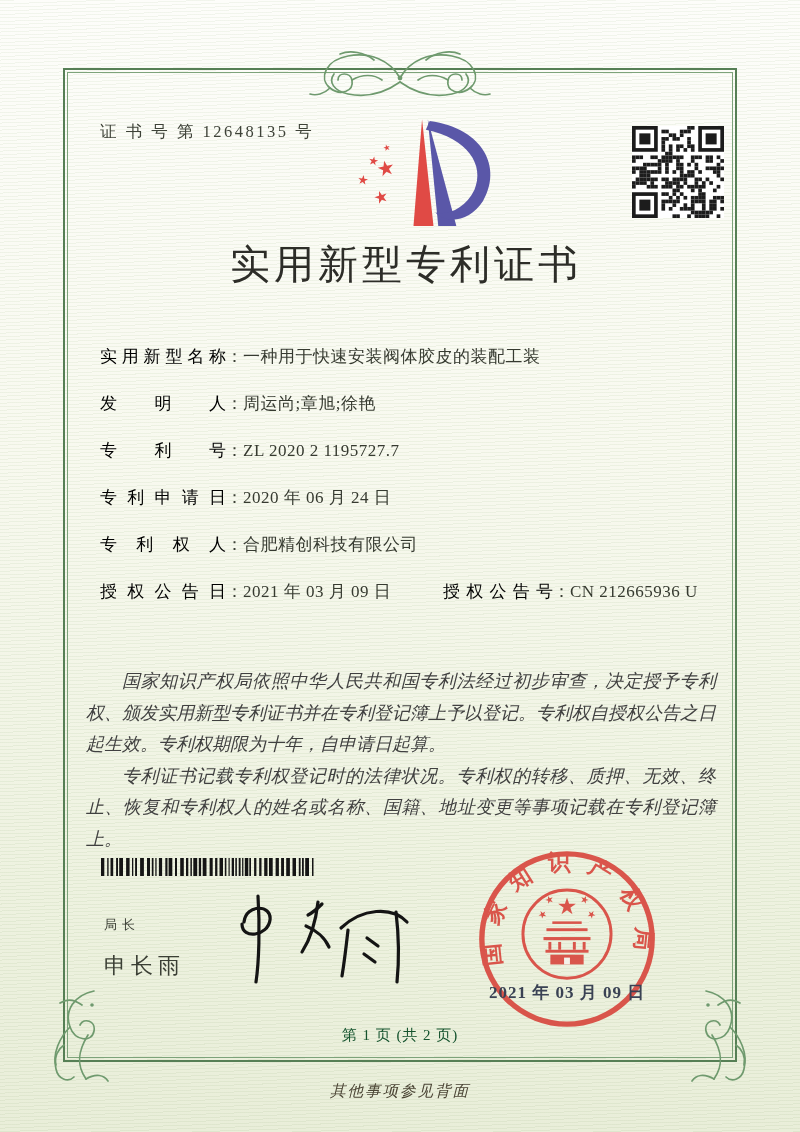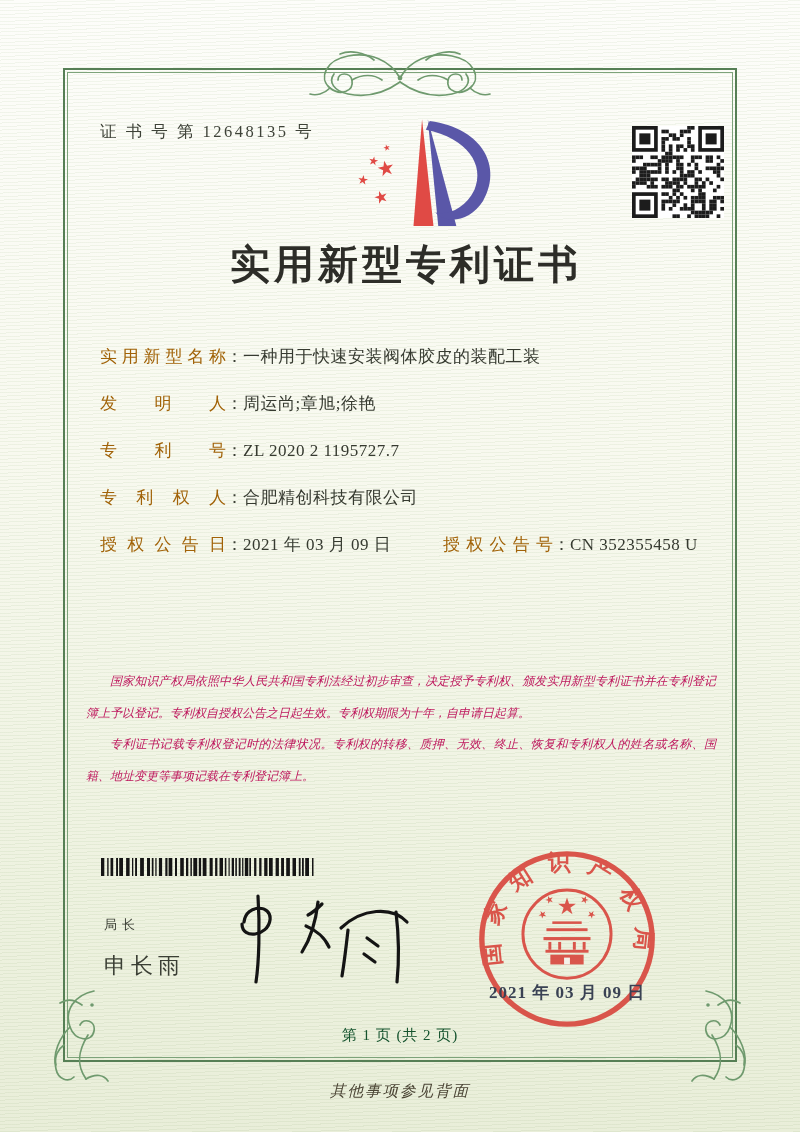--- a/index.html
+++ b/index.html
@@ -10,29 +10,29 @@
   }
   .guilloche{
     position:absolute;inset:0;pointer-events:none;
     background:repeating-linear-gradient(178deg,rgba(140,175,120,0.10) 0 1px,rgba(255,255,255,0) 1px 3.5px);
     mix-blend-mode:multiply;
   }
   .frame{position:absolute;left:63px;top:68px;right:63px;bottom:70px;border:2.5px solid #567f55;}
   .frame::after{content:"";position:absolute;inset:2px;border:1px solid #7da37a;}
   .abs{position:absolute;}
   .cert-no{left:100px;top:121px;font-size:16.5px;letter-spacing:2.5px;color:#3e4238;}
-  .title{left:12px;right:0;top:237px;text-align:center;font-size:40px;letter-spacing:4px;font-weight:700;color:#2d2d28;}
+  .title{left:12px;right:0;top:237px;text-align:center;font-size:40px;letter-spacing:4px;font-weight:400;color:#2d2d28;}
   .fields{left:100px;top:344px;width:620px;font-size:17px;}
   .frow{margin-bottom:22px;position:relative;line-height:25px;}
-  .flabel{display:inline-block;width:126px;text-align:justify;text-align-last:justify;vertical-align:top;color:#a16207;}
+  .flabel{display:inline-block;width:126px;text-align:justify;text-align-last:justify;vertical-align:top;color:#000000;}
   .fcolon{vertical-align:top;color:#3b3f35;}
   .fvalue{display:inline-block;vertical-align:top;white-space:pre-line;max-width:445px;margin-left:0;color:#363a30;letter-spacing:0.5px;}
   .grant2{position:absolute;left:343px;top:0;}
   .flabel.narrow{width:110px;}
-  .paras{left:86px;top:666px;width:630px;font-size:12px;line-height:31.5px;font-style:italic;text-align:justify;color:#be185d;}
+  .paras{left:86px;top:666px;width:630px;font-size:18px;line-height:31.5px;font-style:italic;text-align:justify;color:#404040;}
   .paras p{margin:0;text-indent:2em;}
   .sig-title{left:104px;top:916px;font-size:13px;letter-spacing:5px;color:#3b3f35;}
   .sig-name{left:104px;top:951px;font-size:22px;letter-spacing:5px;color:#3b3f35;}
   .seal-date{left:489px;top:981px;font-size:17px;letter-spacing:1px;color:#3a4254;font-weight:600;}
   .page-info{left:0;right:0;top:1026px;text-align:center;font-size:15px;letter-spacing:1px;color:#14532d;}
   .back-note{left:0;right:0;top:1081px;text-align:center;font-size:15.5px;font-style:italic;letter-spacing:2px;color:#4a4434;}
   svg{display:block;}
 </style>
 </head>
 <body>
@@ -329,26 +329,29 @@
   <div class="frow">
     <span class="flabel">实用新型名称</span><span class="fcolon">：</span><span class="fvalue">一种用于快速安装阀体胶皮的装配工装</span>
   </div>
   <div class="frow">
     <span class="flabel">发明人</span><span class="fcolon">：</span><span class="fvalue">周运尚;章旭;徐艳</span>
   </div>
   <div class="frow">
     <span class="flabel">专利号</span><span class="fcolon">：</span><span class="fvalue">ZL 2020 2 1195727.7</span>
   </div>
   <div class="frow">
+    <span class="flabel">专利申请日</span><span class="fcolon">：</span><span class="fvalue">2020 年 06 月 24 日</span>
+  </div>
+  <div class="frow">
     <span class="flabel">专利权人</span><span class="fcolon">：</span><span class="fvalue">合肥精创科技有限公司</span>
   </div>
   <div class="frow">
     <span class="flabel">授权公告日</span><span class="fcolon">：</span><span class="fvalue">2021 年 03 月 09 日</span>
     <span class="grant2">
-      <span class="flabel narrow">授权公告号</span><span class="fcolon">：</span><span class="fvalue">CN 352355458 U</span>
+      <span class="flabel narrow">授权公告号</span><span class="fcolon">：</span><span class="fvalue">CN 212665936 U</span>
     </span>
   </div>
 </div>
 
 <div class="abs paras">
   <p>国家知识产权局依照中华人民共和国专利法经过初步审查，决定授予专利权、颁发实用新型专利证书并在专利登记簿上予以登记。专利权自授权公告之日起生效。专利权期限为十年，自申请日起算。</p>
   <p>专利证书记载专利权登记时的法律状况。专利权的转移、质押、无效、终止、恢复和专利权人的姓名或名称、国籍、地址变更等事项记载在专利登记簿上。</p>
 </div>
 
 <svg class="abs" style="left:101px;top:858px;" width="214" height="18" viewBox="0 0 214 18">

